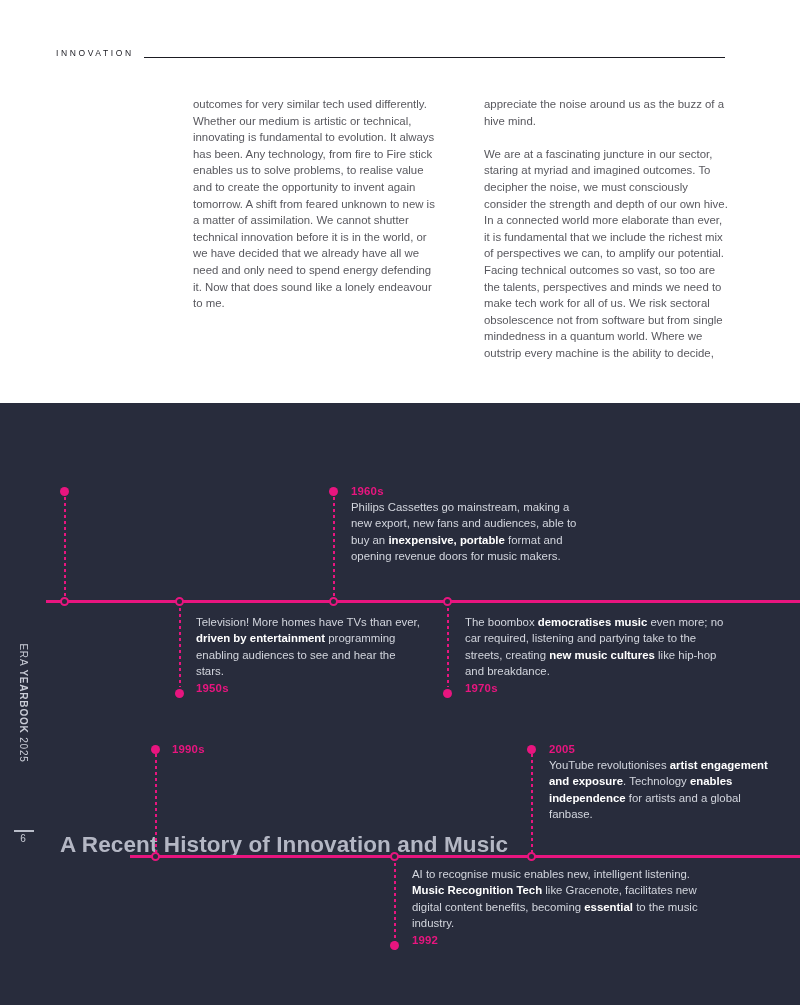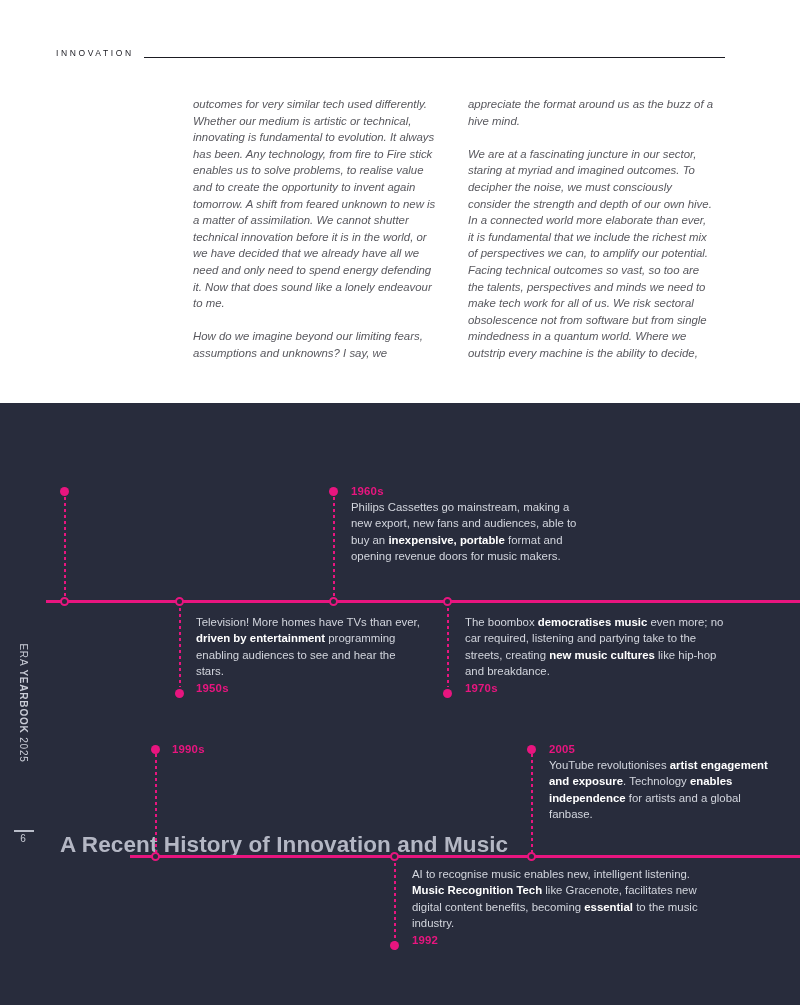--- a/index.html
+++ b/index.html
@@ -25,21 +25,21 @@
     white-space:nowrap;
   }
   .kicker-rule {
     flex:1; height:1px; background:#1b1b22;
     margin-left:10px; margin-right:75px;
   }
 
   .article {
     position:absolute; left:193px; top:96px;
     width:540px;
-    display:flex; gap:29px;font-style:italic;
+    display:flex; gap:45px;
   }
   .col { width:246px; }
   .col p {
     font-size:11.4px;
     line-height:16.6px;
     color:#58585e;
     font-weight:400;
   }
   .col p + p { margin-top:16.6px; }
 
@@ -118,24 +118,23 @@
 <body>
 
 <div class="page-header">
   <div class="kicker">INNOVATION</div>
   <div class="kicker-rule"></div>
 </div>
 
 <div class="article">
   <div class="col">
     <p>outcomes for very similar tech used differently. Whether our medium is artistic or technical, innovating is fundamental to evolution. It always has been. Any technology, from fire to Fire stick enables us to solve problems, to realise value and to create the opportunity to invent again tomorrow. A shift from feared unknown to new is a matter of assimilation. We cannot shutter technical innovation before it is in the world, or we have decided that we already have all we need and only need to spend energy defending it. Now that does sound like a lonely endeavour to me.</p>
-    <p>How do we imagine beyond our limiting fears, assumptions and unknowns? I say, we</p>
   </div>
   <div class="col">
-    <p>appreciate the format around us as the buzz of a hive mind.</p>
+    <p>appreciate the noise around us as the buzz of a hive mind.</p>
     <p>We are at a fascinating juncture in our sector, staring at myriad and imagined outcomes. To decipher the noise, we must consciously consider the strength and depth of our own hive. In a connected world more elaborate than ever, it is fundamental that we include the richest mix of perspectives we can, to amplify our potential. Facing technical outcomes so vast, so too are the talents, perspectives and minds we need to make tech work for all of us. We risk sectoral obsolescence not from software but from single mindedness in a quantum world. Where we outstrip every machine is the ability to decide,</p>
   </div>
 </div>
 
 <div class="dark-panel">
 
   <div class="spine">
     <div class="spine-label">
       <span>ERA </span><b>YEARBOOK</b><span> 2025</span>
     </div>

